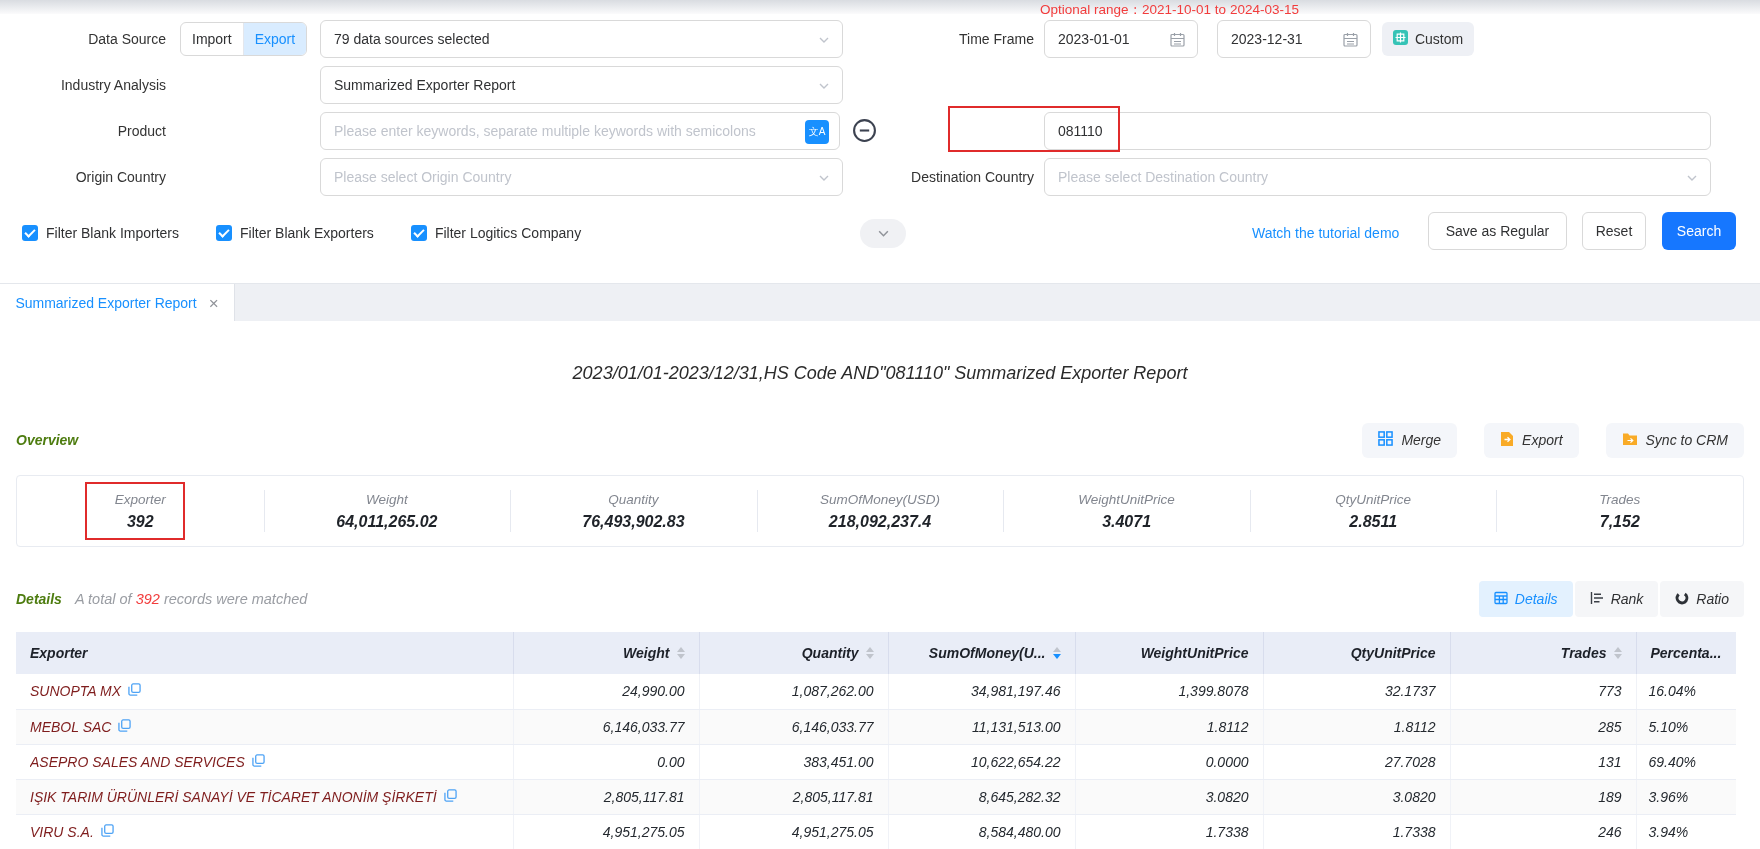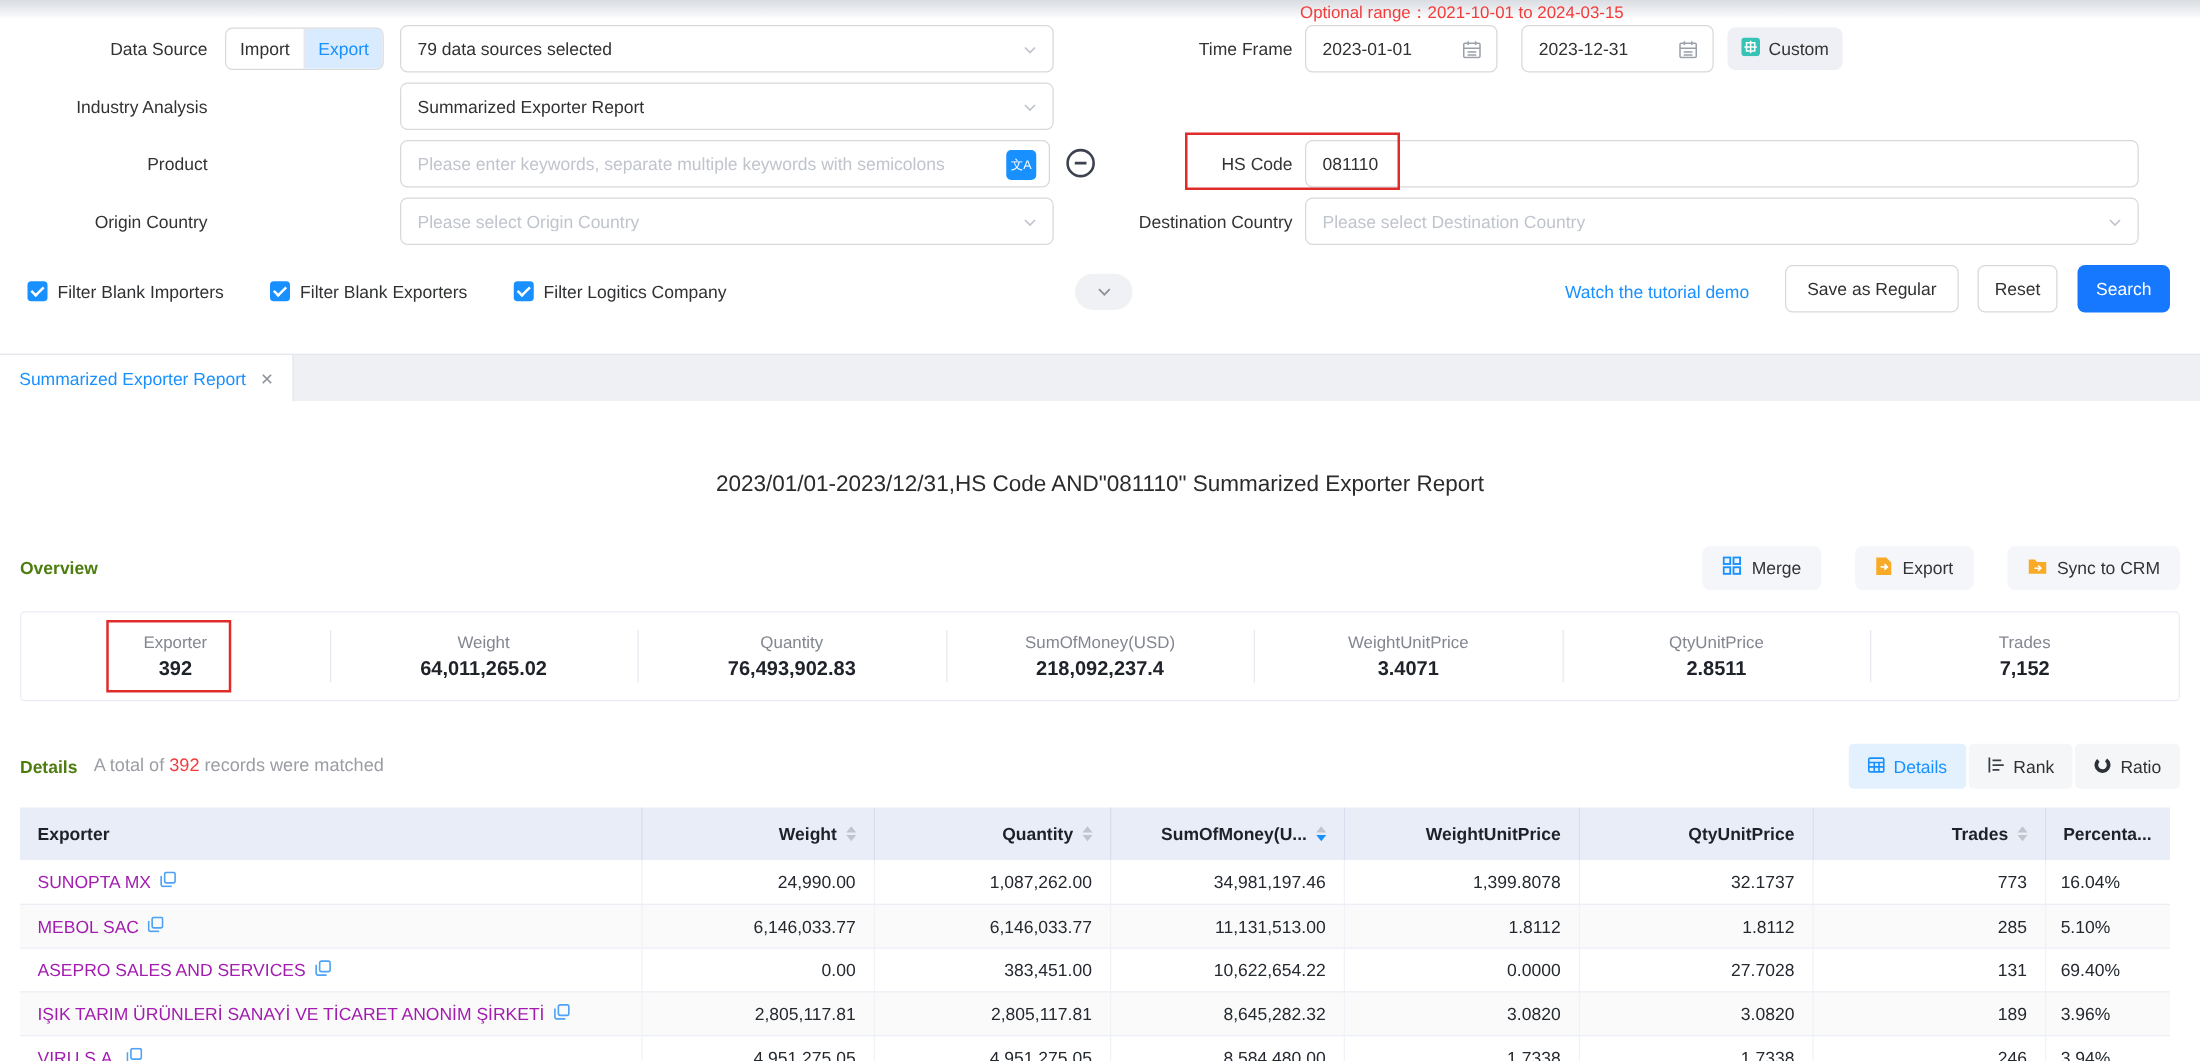--- a/index.html
+++ b/index.html
@@ -62,21 +62,21 @@
 
   
   .tab-bar { position:absolute; top:283px; left:0; right:0; height:38px; background:#eef0f4;
     border-top:1px solid #e4e7ec; }
   .tab { position:absolute; left:0; top:0; width:235px; height:38px; background:#fff;
     border-right:1px solid #dfe2e8; display:flex; align-items:center; justify-content:center; gap:12px; cursor:pointer; }
   .tab-title { font-size:14px; color:#1890ff; }
   .tab-close { color:#909399; font-size:17px; line-height:1; cursor:pointer; }
 
   
-  .content { position:absolute; top:321px; left:0; right:0; bottom:0; padding:14px 16px; background:#fff; }
+  .content { position:absolute; top:321px; left:0; right:0; bottom:0; padding:0 16px; background:#fff;font-style:italic; }
   .report-title { margin-top:42px; text-align:center; font-size:18px; color:#2b2b2b; font-weight:400; }
 
   .overview-row { margin-top:38px; height:36px; display:flex; align-items:center; }
   .section-heading { font-size:14px; font-weight:bold; color:#4d7c0f; }
   .ov-buttons { margin-left:auto; display:flex; gap:27px; }
   .ov-btn { height:35px; padding:0 16px; background:#f4f6fa; border-radius:6px; display:flex;
     align-items:center; gap:8px; font-size:14px; color:#333; cursor:pointer; }
 
   .stats-panel { margin-top:17px; height:72px; border:1px solid #e8ebf1; border-radius:4px;
     display:flex; background:#fff; }
@@ -98,21 +98,21 @@
   table { margin-top:15px; width:1720px; border-collapse:collapse; table-layout:fixed; font-size:14px; }
   thead th { background:#e9edf7; height:42px; font-weight:bold; color:#1d2129; border-right:1px solid #d8dded; padding:0 14px; }
   thead th:last-child { border-right:none;text-align:right; }
   .th-inner { display:flex; align-items:center; }
   .th-inner.right { justify-content:flex-end; }
   tbody td { height:35px; border-bottom:1px solid #ebeef5; border-right:1px solid #f0f2f7; padding:0 14px; color:#24292f; }
   tbody td:last-child { border-right:none; }
   tbody tr:nth-child(even) { background:#fafafa; }
   td.num { text-align:right; }
   td.pct { text-align:left; padding-left:12px; }
-  .exp-cell { display:flex; align-items:flex-start; gap:7px; color:#a21caf; white-space:nowrap; overflow:hidden; }
+  .exp-cell { display:flex; align-items:flex-start; gap:7px; color:#7f1d1d; white-space:nowrap; overflow:hidden; }
   .exp-name { cursor:pointer; }
 
   .sort-carets { display:inline-flex; flex-direction:column; gap:2px; margin-left:7px; }
   .caret { width:0; height:0; border-left:4.5px solid transparent; border-right:4.5px solid transparent; }
   .caret.up { border-bottom:5px solid #c0c4cc; }
   .caret.down { border-top:5px solid #c0c4cc; }
   .caret.down.active { border-top-color:#1890ff; }
 
   .chev svg { display:block; }
 </style>
@@ -181,21 +181,20 @@
     <div class="ctrl" style="left:320px; top:112px; width:520px;">
       <input type="text" placeholder="Please enter keywords, separate multiple keywords with semicolons" style="">
       <span class="translate-badge">文A</span>
     </div>
     <span class="circle-icon">
       <svg width="25" height="25" viewBox="0 0 24 24" fill="none" stroke="#3c4250" stroke-width="2">
           <circle cx="12" cy="12" r="10"></circle>
           <path d="M7.5 12h9"></path>
         </svg>
     </span>
-    <div class="flabel-r" style="top:112px">HS Code</div>
     <div class="ctrl" style="left:1044px; top:112px; width:667px;">
       <input type="text" value="081110" style="">
     </div>
     <div class="annotation-box anno-hs"></div>
 
     <div class="flabel" style="top:158px">Origin Country</div>
     <div class="ctrl" style="left:320px; top:158px; width:523px;">
       <input type="text" placeholder="Please select Origin Country" style="">
       <span class="chev">
         <svg width="12" height="12" viewBox="0 0 12 12" fill="none" stroke="#c0c4cc" stroke-width="1.4">

